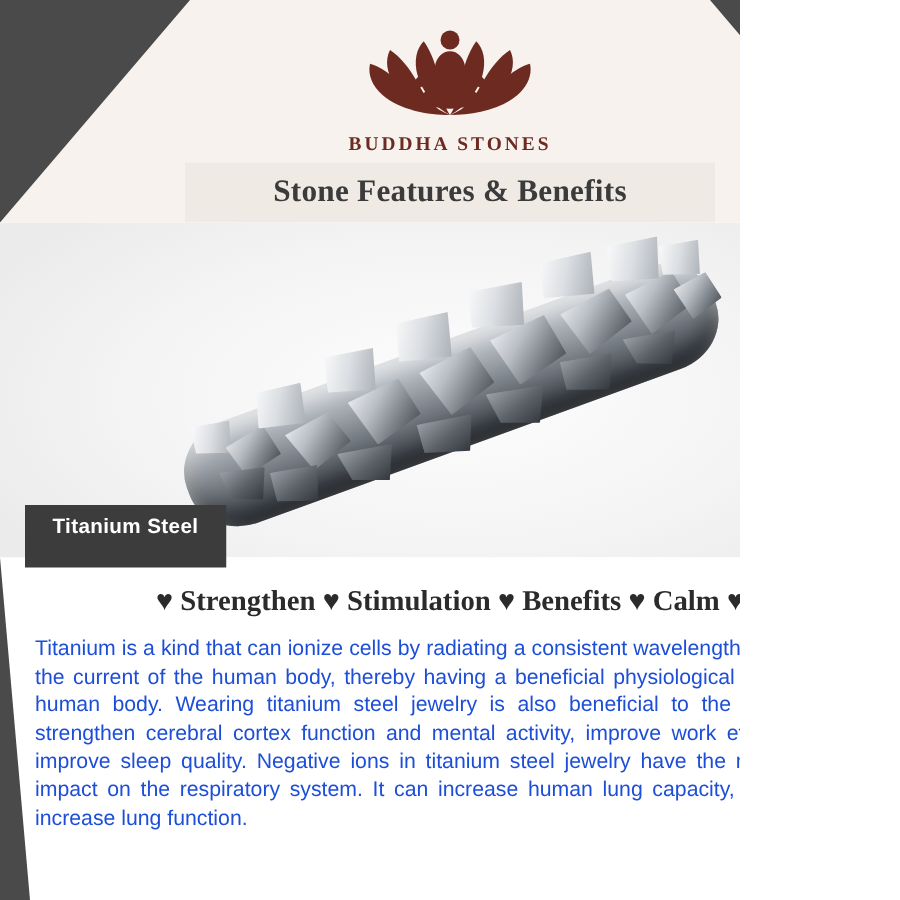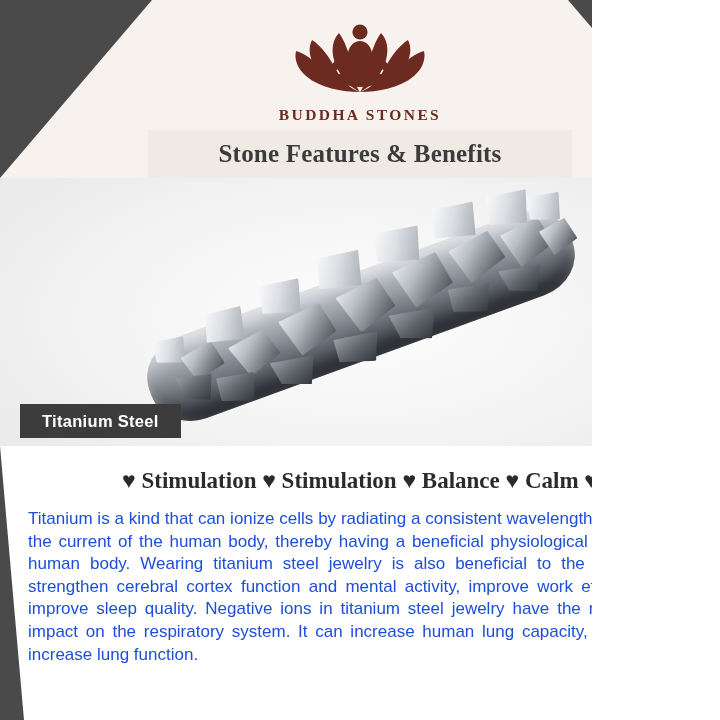--- a/index.html
+++ b/index.html
@@ -140,21 +140,21 @@
   .shard.l {
     background: linear-gradient(120deg, #ffffff 0%, #dcdfe3 45%, #9ea4ab 100%);
   }
 
   
   .stone-tab {
     position: absolute;
     left: 20px;
     top: 404px;
     height: 34px;
-    padding: 0 22px 0 22px;
+    padding: 0 22px 16px 22px;
     background: #3c3c3c;
     color: #ffffff;
     display: flex;
     align-items: center;
     font-size: 16.5px;
     font-weight: bold;
     letter-spacing: 0.3px;
     z-index: 5;
   }
 
@@ -286,18 +286,18 @@
   </div>
 
   <div class="stone-tab">
     <span>Titanium Steel</span>
   </div>
 
   <div class="text-panel">
     <div class="wedge-bl"></div>
     <div class="wedge-br"></div>
     <div class="panel-inner">
-      <div class="keywords">♥ Stimulation ♥ Stimulation ♥ Balance ♥ Calm ♥</div>
+      <div class="keywords">♥ Strengthen ♥ Stimulation ♥ Benefits ♥ Calm ♥</div>
       <div class="body-copy">Titanium is a kind that can ionize cells by radiating a consistent wavelength and regulate the current of the human body, thereby having a beneficial physiological effect on the human body. Wearing titanium steel jewelry is also beneficial to the body. It can strengthen cerebral cortex function and mental activity, improve work efficiency, and improve sleep quality. Negative ions in titanium steel jewelry have the most obvious impact on the respiratory system. It can increase human lung capacity, improve and increase lung function.</div>
     </div>
   </div>
 
 </div>
 
 </body></html>

